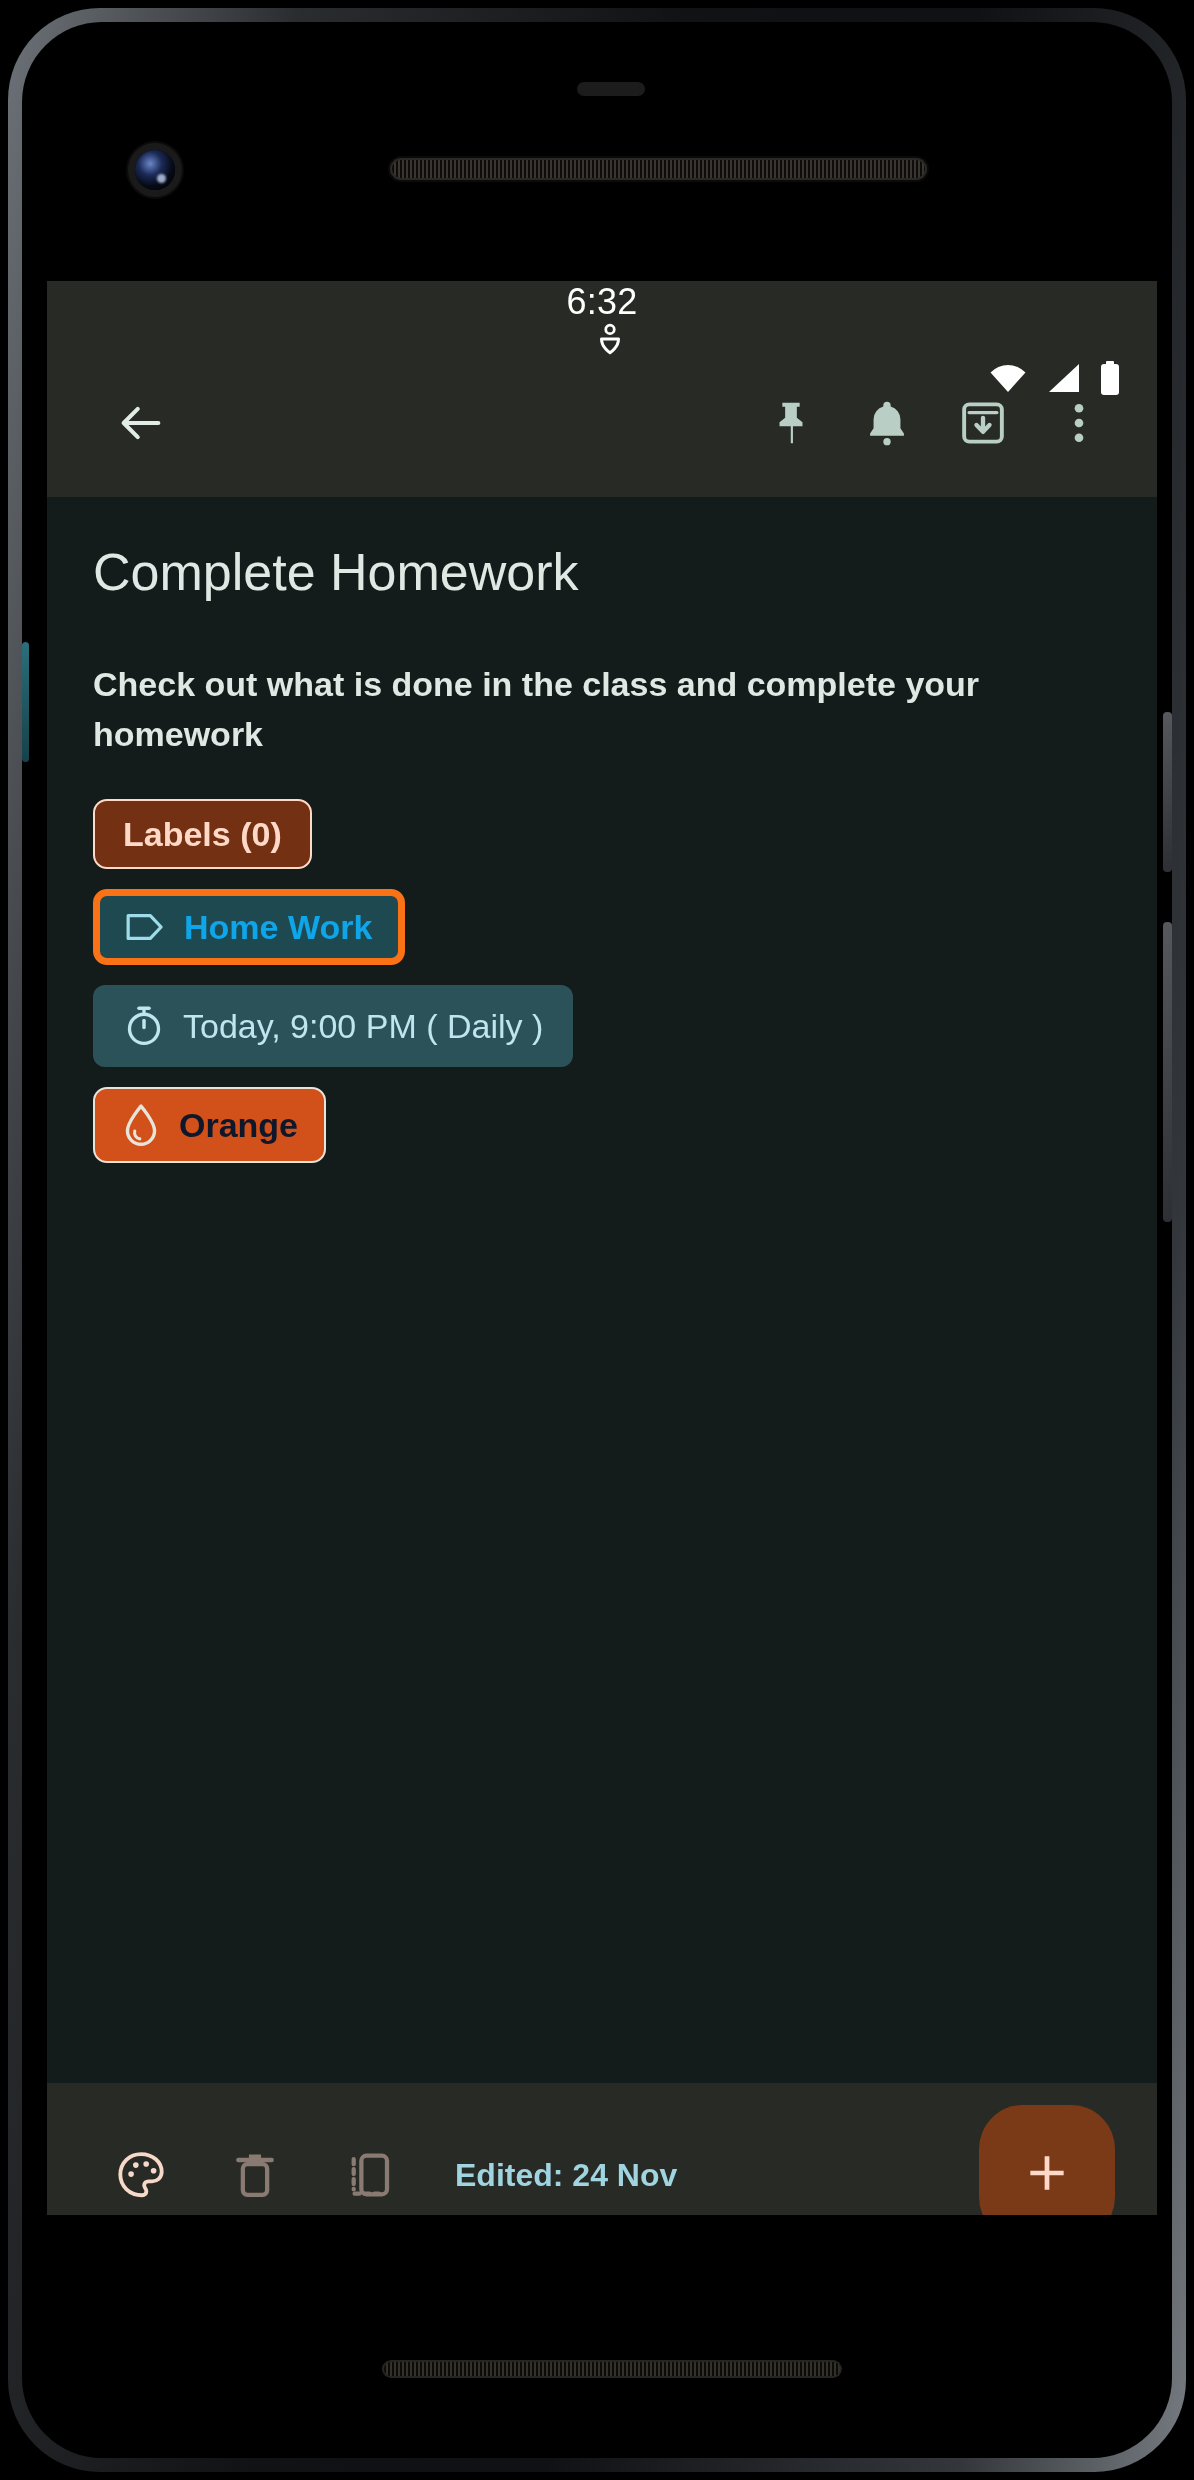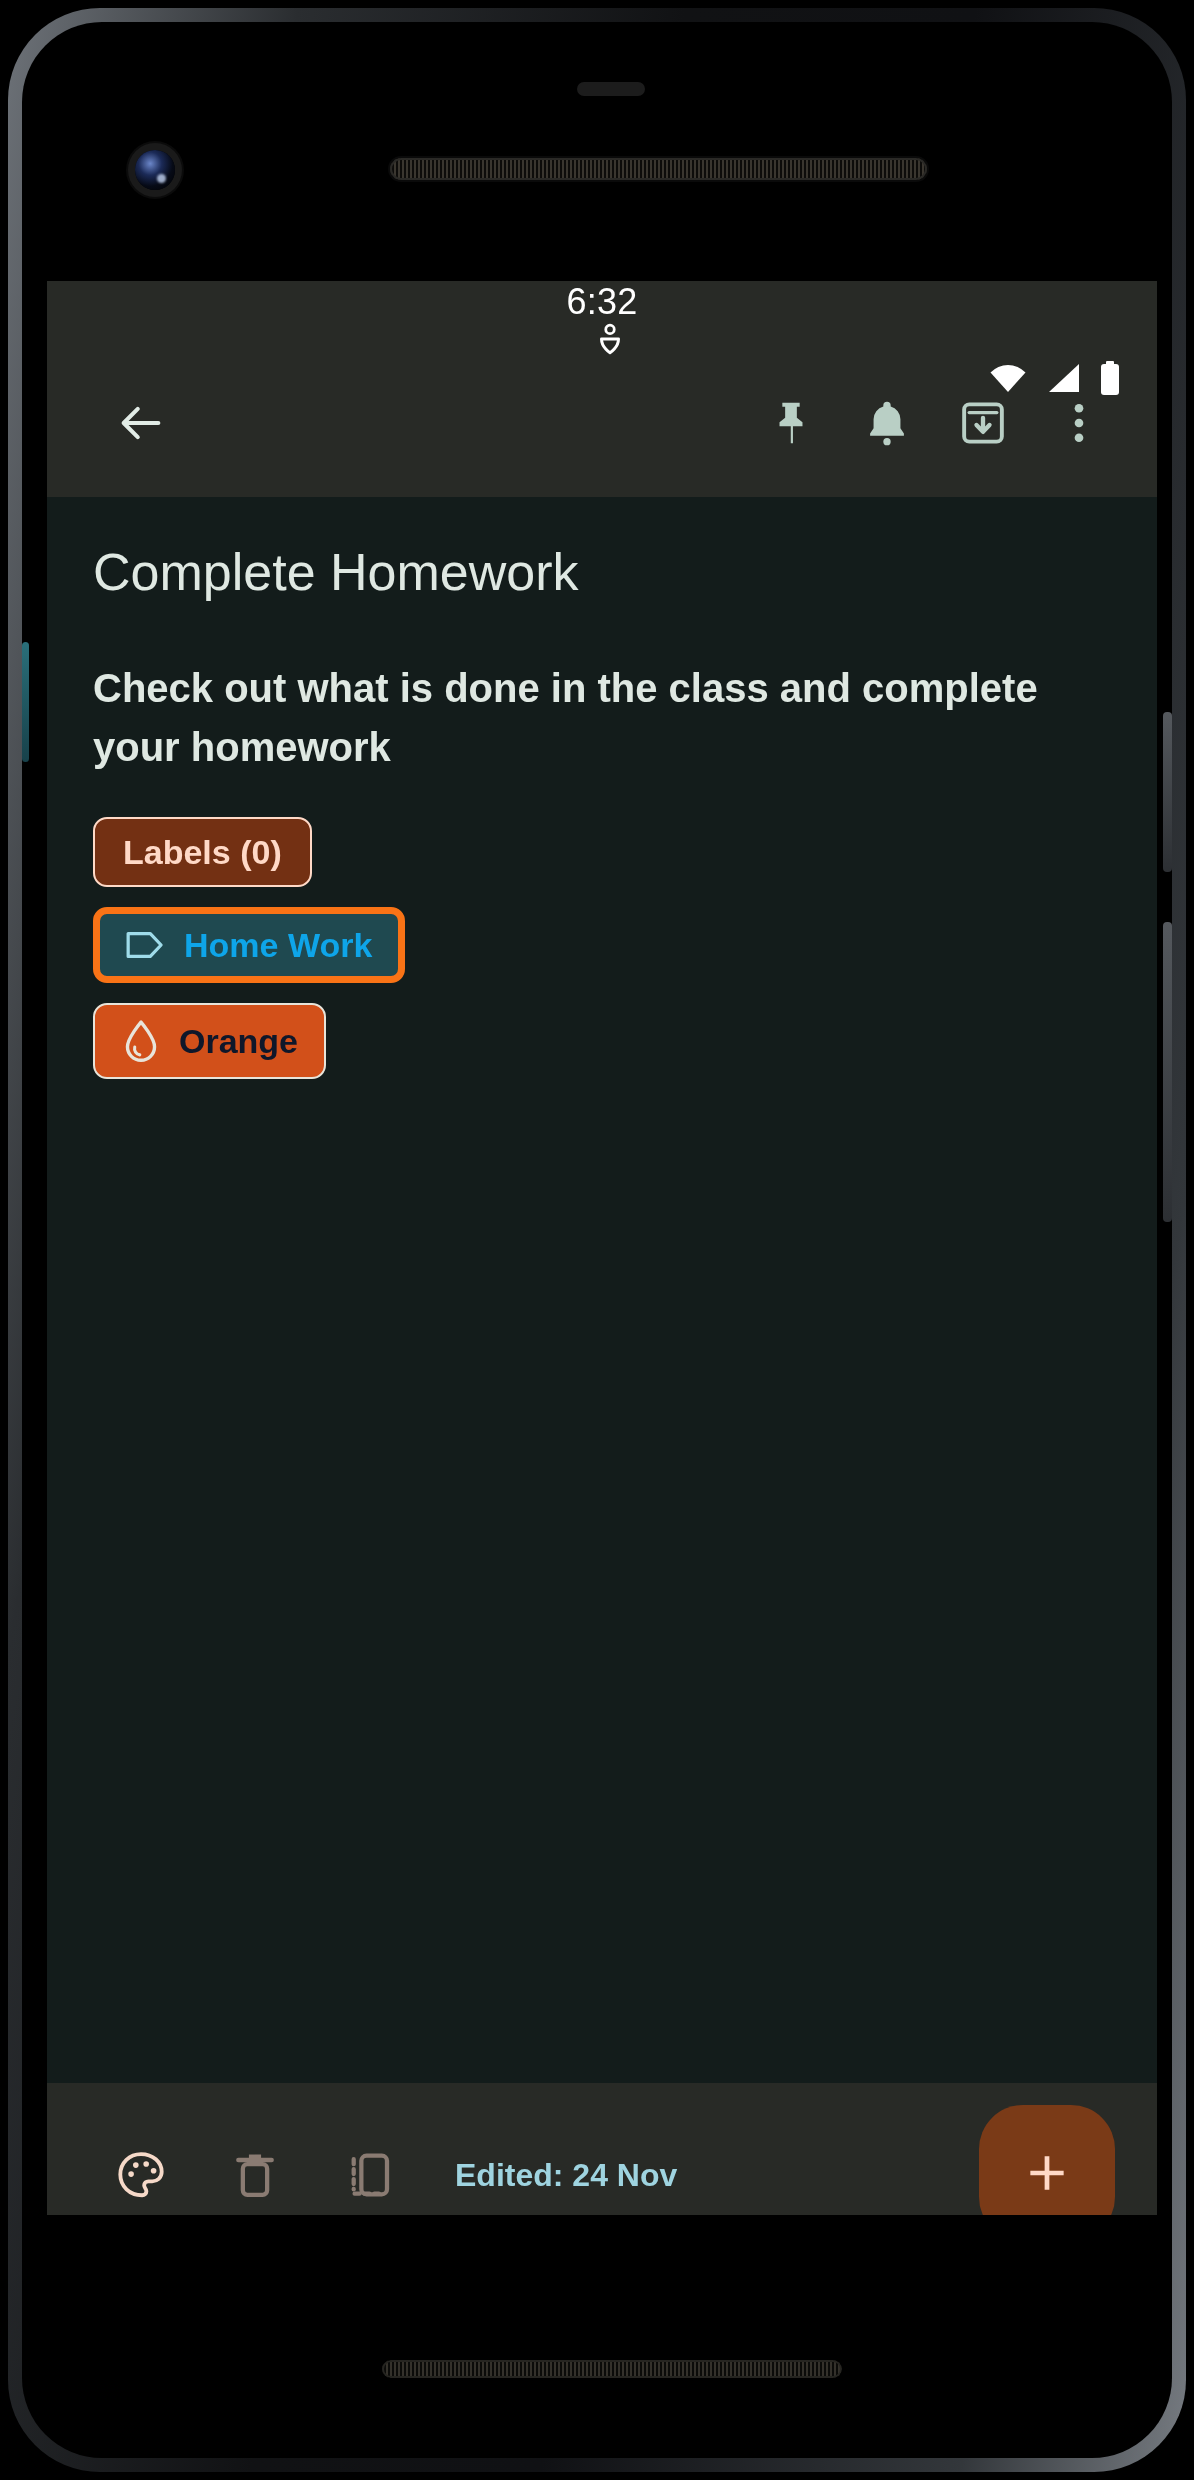--- a/index.html
+++ b/index.html
@@ -168,21 +168,21 @@
   }
   #note-title {
     color: #dfe8e2;
     font-size: 52px;
     font-weight: 400;
     line-height: 1.15;
     margin: 0 0 56px 0;
   }
   #note-text {
     color: #dfe8e2;
-    font-size: 40px;
+    font-size: 34px;
     font-weight: 700;
     line-height: 1.48;
     margin: 0 0 40px 0;
     max-width: 960px;
   }
 
   .chip-row { margin-bottom: 20px; }
   .chip {
     display: inline-flex;
     align-items: center;
@@ -378,20 +378,33 @@
           <div class="chip" id="chip-homework">
             <span class="chip-icon">
               <svg width="40" height="32" viewBox="0 0 26 20">
                 <path d="M1.4 2.6 h14.4 l7.0 7.4 l-7.0 7.4 H1.4 Z" fill="none" stroke="#9fdcea" stroke-width="2.1" stroke-linejoin="round"></path>
               </svg>
             </span>
             <span>Home Work</span>
           </div>
         </div>
 
+        <div class="chip-row">
+          <div class="chip" id="chip-reminder">
+            <span class="chip-icon">
+              <svg width="42" height="42" viewBox="0 0 24 24">
+                <circle cx="12" cy="13.6" r="8.3" fill="none" stroke="#bfe6ef" stroke-width="1.9"></circle>
+                <path d="M12 8.9 v4.0" stroke="#bfe6ef" stroke-width="2.0" stroke-linecap="round"></path>
+                <path d="M9.1 1.9 H14.9" stroke="#bfe6ef" stroke-width="2.0" stroke-linecap="round"></path>
+                <path d="M12 2.2 v3.0" stroke="#bfe6ef" stroke-width="1.9" stroke-linecap="round"></path>
+              </svg>
+            </span>
+            <span>Today, 9:00 PM ( Daily )</span>
+          </div>
+        </div>
 
         <div class="chip-row">
           <div class="chip" id="chip-color">
             <span class="chip-icon">
               <svg width="40" height="44" viewBox="0 0 22 26">
                 <path d="M11 1.8 C11 1.8 3.0 11.2 3.0 16.4 a8.0 8.0 0 0 0 16 0 C19 11.2 11 1.8 11 1.8 Z" fill="none" stroke="#e8e4da" stroke-width="2.0" stroke-linejoin="round"></path>
                 <path d="M7.3 16.6 a3.7 3.7 0 0 0 3.0 4.6" fill="none" stroke="#e8e4da" stroke-width="1.8" stroke-linecap="round"></path>
               </svg>
             </span>
             <span>Orange</span>

